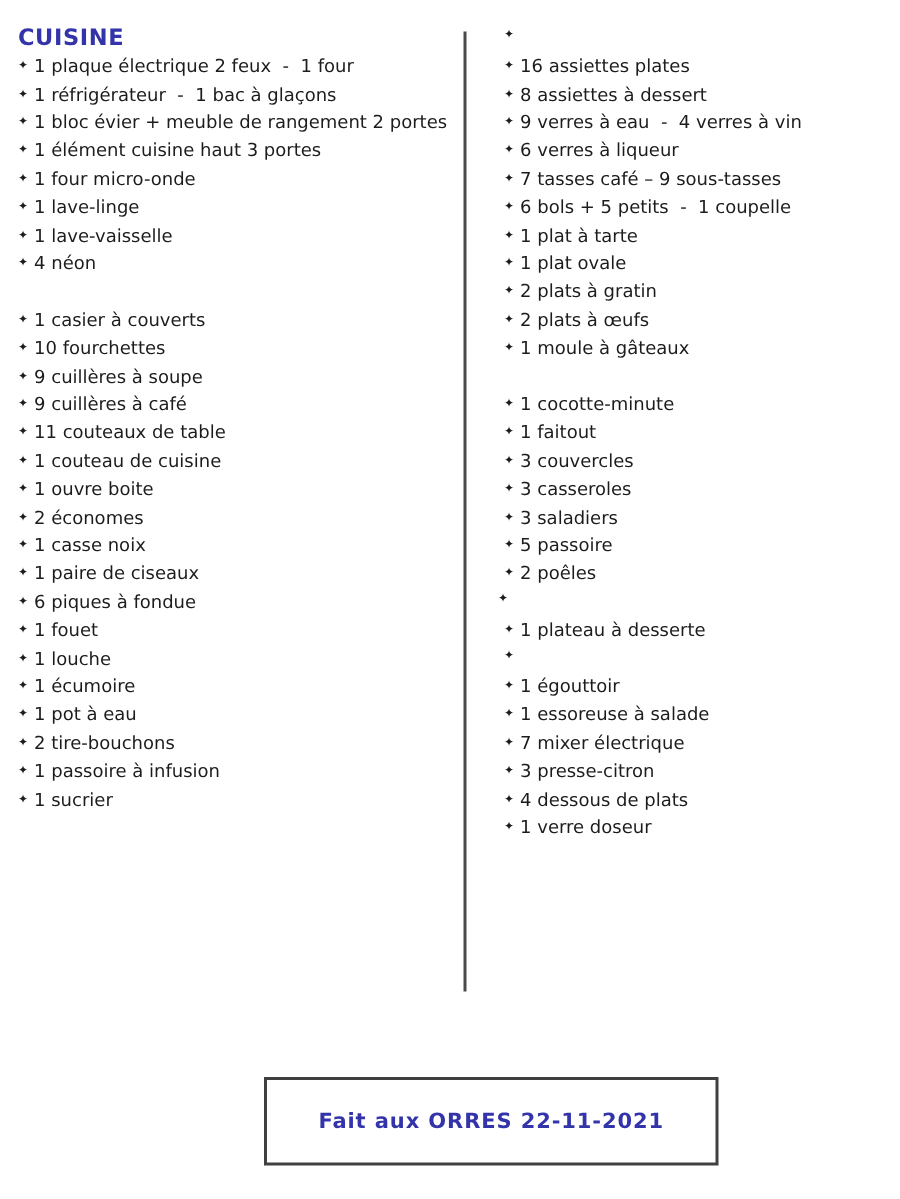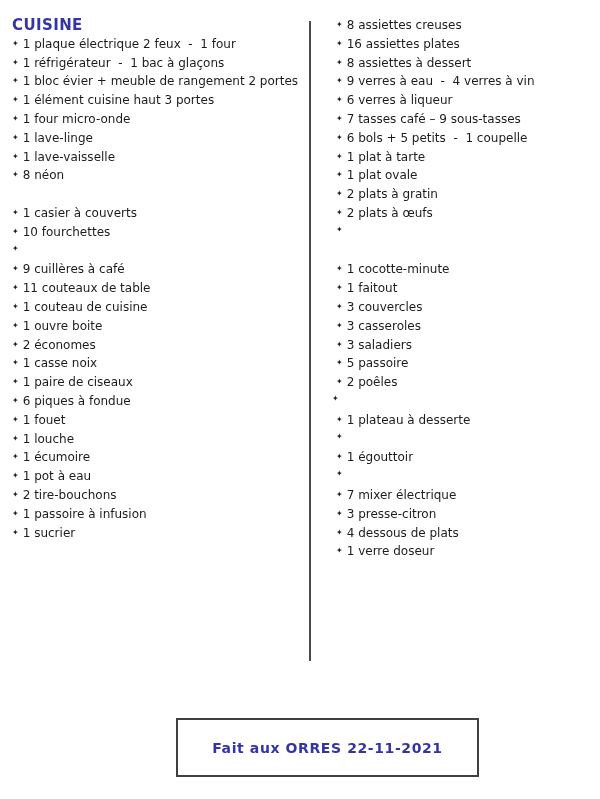--- a/index.html
+++ b/index.html
@@ -87,33 +87,34 @@
     <div class="item">
         <span class="bullet">✦</span>
         <span class="txt">1 lave-linge</span>
       </div>
     <div class="item">
         <span class="bullet">✦</span>
         <span class="txt">1 lave-vaisselle</span>
       </div>
     <div class="item">
         <span class="bullet">✦</span>
-        <span class="txt">8 néon</span>
+        <span class="txt">4 néon</span>
       </div>
     <div class="gap"></div>
     <div class="item">
         <span class="bullet">✦</span>
         <span class="txt">1 casier à couverts</span>
       </div>
     <div class="item">
         <span class="bullet">✦</span>
         <span class="txt">10 fourchettes</span>
       </div>
     <div class="item">
         <span class="bullet">✦</span>
+        <span class="txt">9 cuillères à soupe</span>
       </div>
     <div class="item">
         <span class="bullet">✦</span>
         <span class="txt">9 cuillères à café</span>
       </div>
     <div class="item">
         <span class="bullet">✦</span>
         <span class="txt">11 couteaux de table</span>
       </div>
     <div class="item">
@@ -168,21 +169,20 @@
         <span class="bullet">✦</span>
         <span class="txt">1 sucrier</span>
       </div>
   </div>
 
   <div class="divider"></div>
 
   <div class="col col-right">
     <div class="item">
         <span class="bullet">✦</span>
-        <span class="txt">8 assiettes creuses</span>
       </div>
     <div class="item">
         <span class="bullet">✦</span>
         <span class="txt">16 assiettes plates</span>
       </div>
     <div class="item">
         <span class="bullet">✦</span>
         <span class="txt">8 assiettes à dessert</span>
       </div>
     <div class="item">
@@ -212,20 +212,21 @@
     <div class="item">
         <span class="bullet">✦</span>
         <span class="txt">2 plats à gratin</span>
       </div>
     <div class="item">
         <span class="bullet">✦</span>
         <span class="txt">2 plats à œufs</span>
       </div>
     <div class="item">
         <span class="bullet">✦</span>
+        <span class="txt">1 moule à gâteaux</span>
       </div>
     <div class="gap"></div>
     <div class="item">
         <span class="bullet">✦</span>
         <span class="txt">1 cocotte-minute</span>
       </div>
     <div class="item">
         <span class="bullet">✦</span>
         <span class="txt">1 faitout</span>
       </div>
@@ -258,20 +259,21 @@
       </div>
     <div class="item">
         <span class="bullet">✦</span>
       </div>
     <div class="item">
         <span class="bullet">✦</span>
         <span class="txt">1 égouttoir</span>
       </div>
     <div class="item">
         <span class="bullet">✦</span>
+        <span class="txt">1 essoreuse à salade</span>
       </div>
     <div class="item">
         <span class="bullet">✦</span>
         <span class="txt">7 mixer électrique</span>
       </div>
     <div class="item">
         <span class="bullet">✦</span>
         <span class="txt">3 presse-citron</span>
       </div>
     <div class="item">

